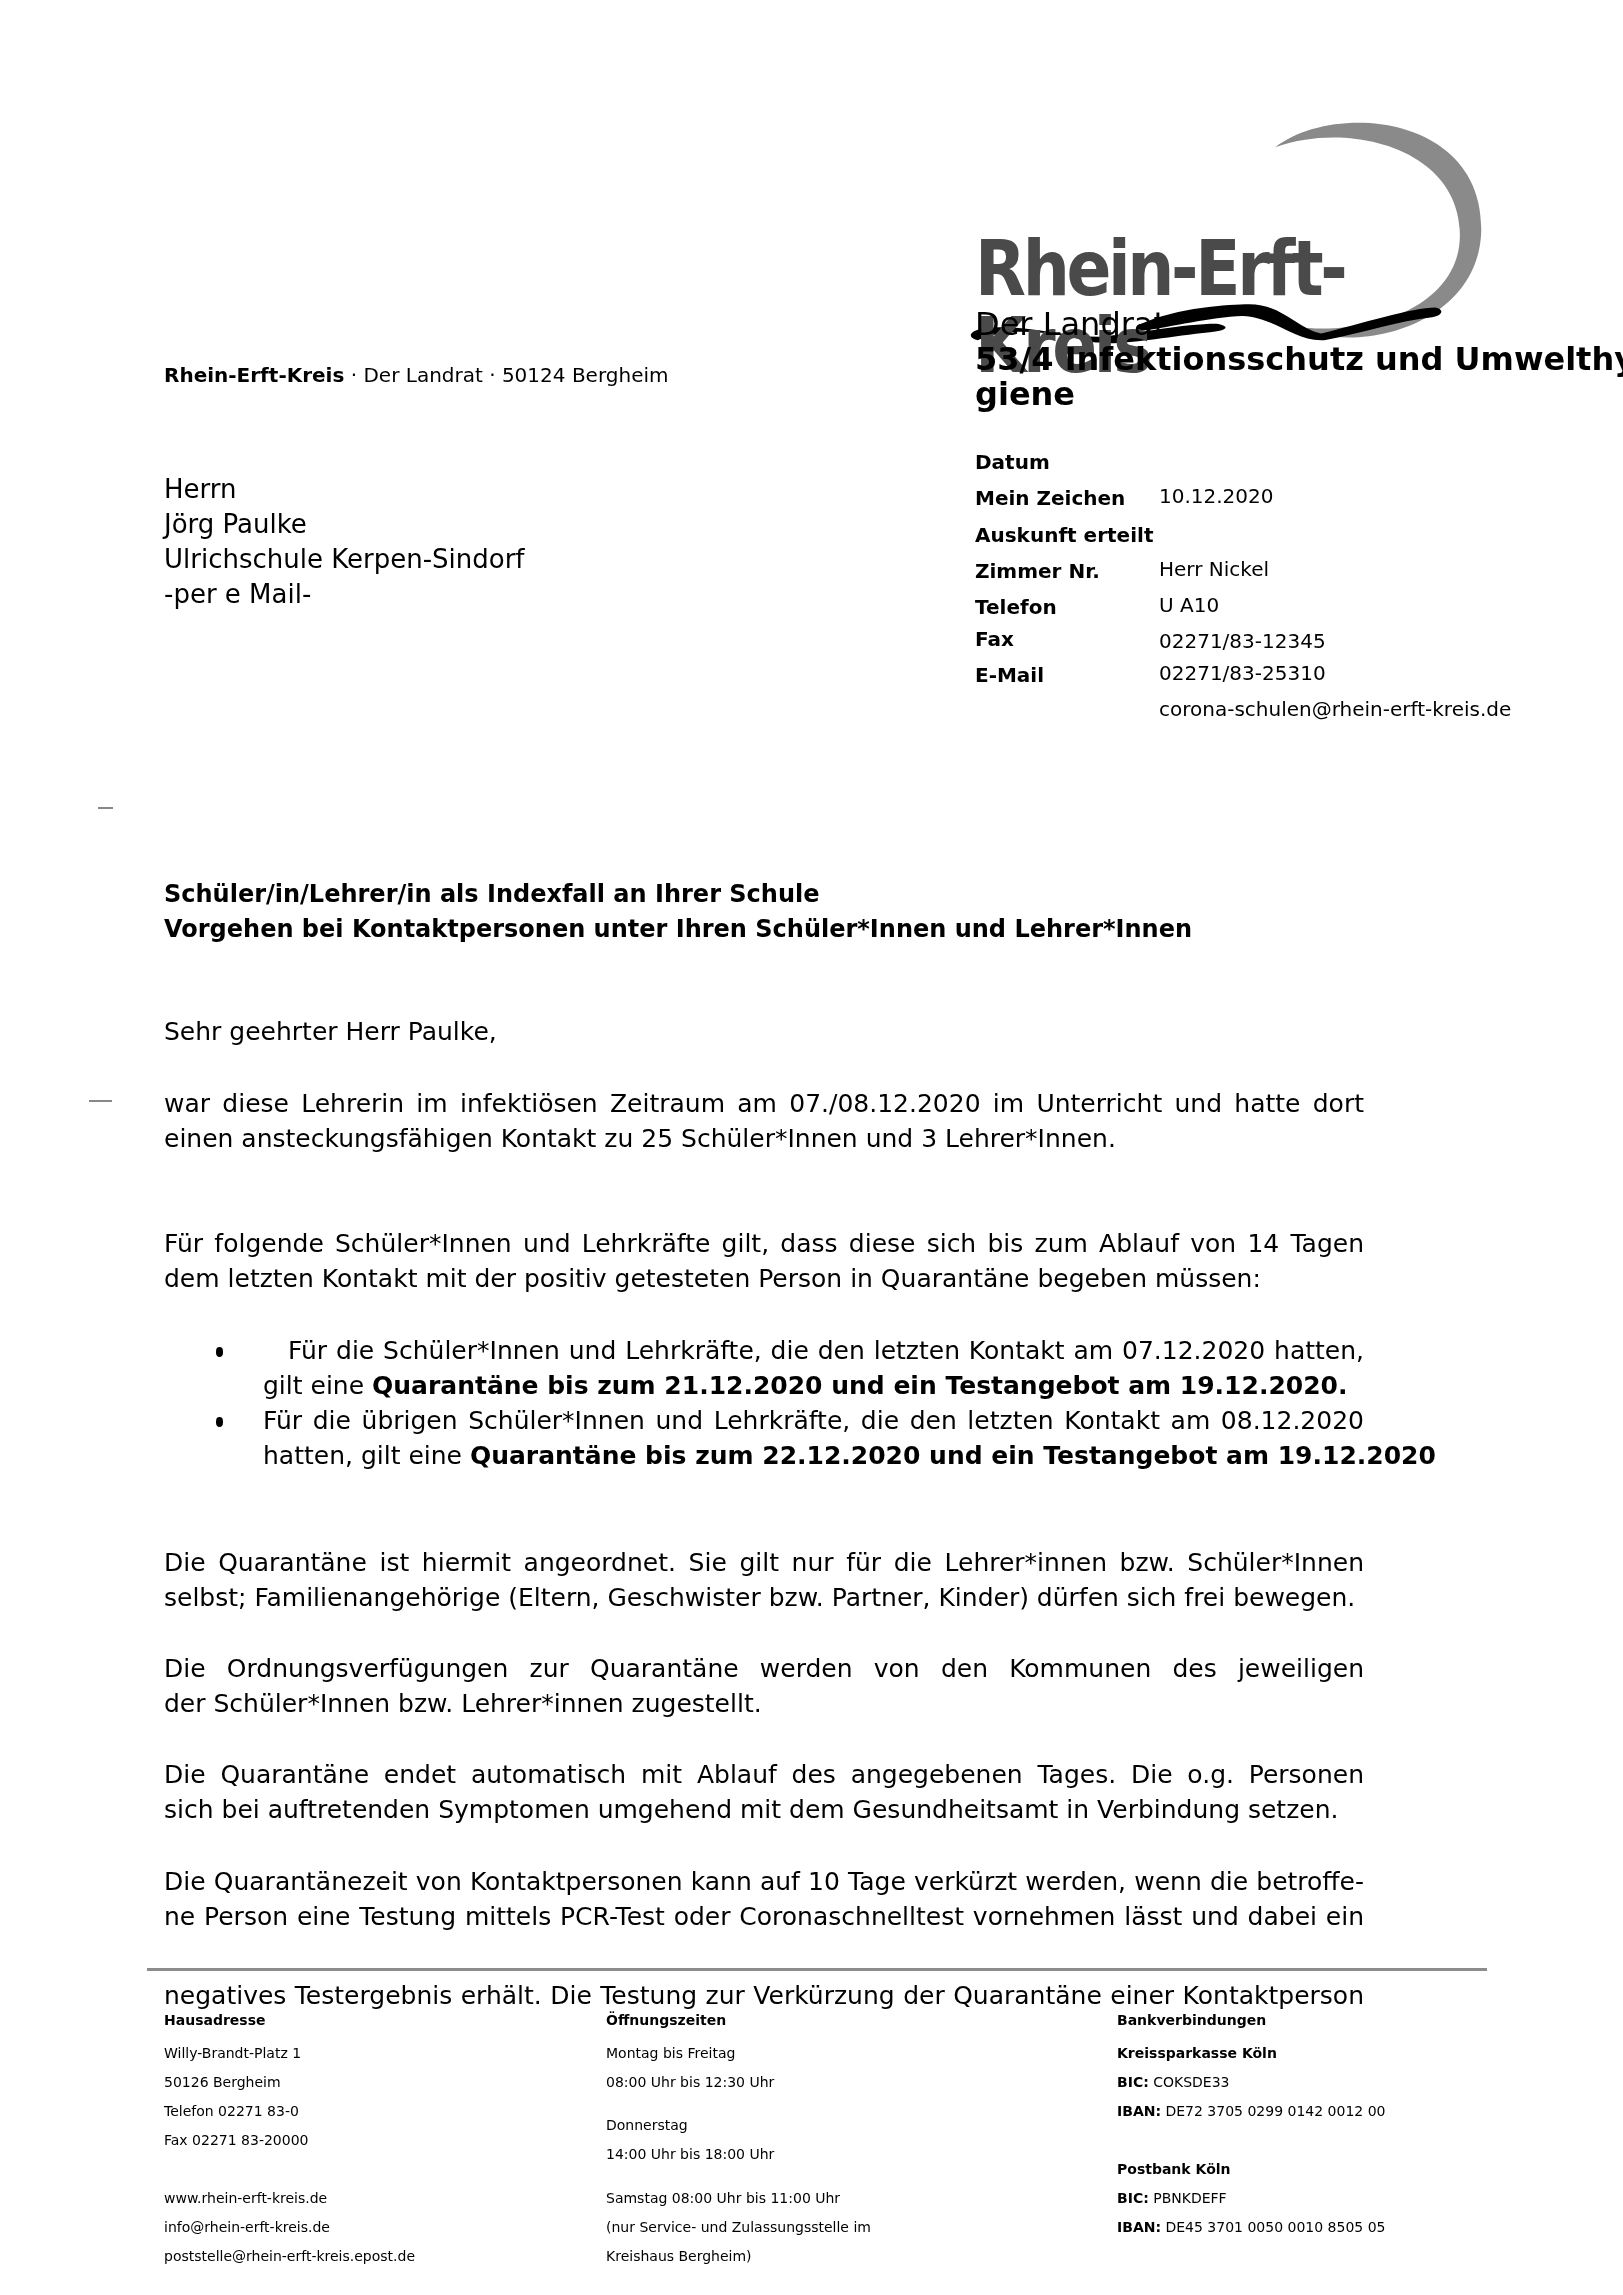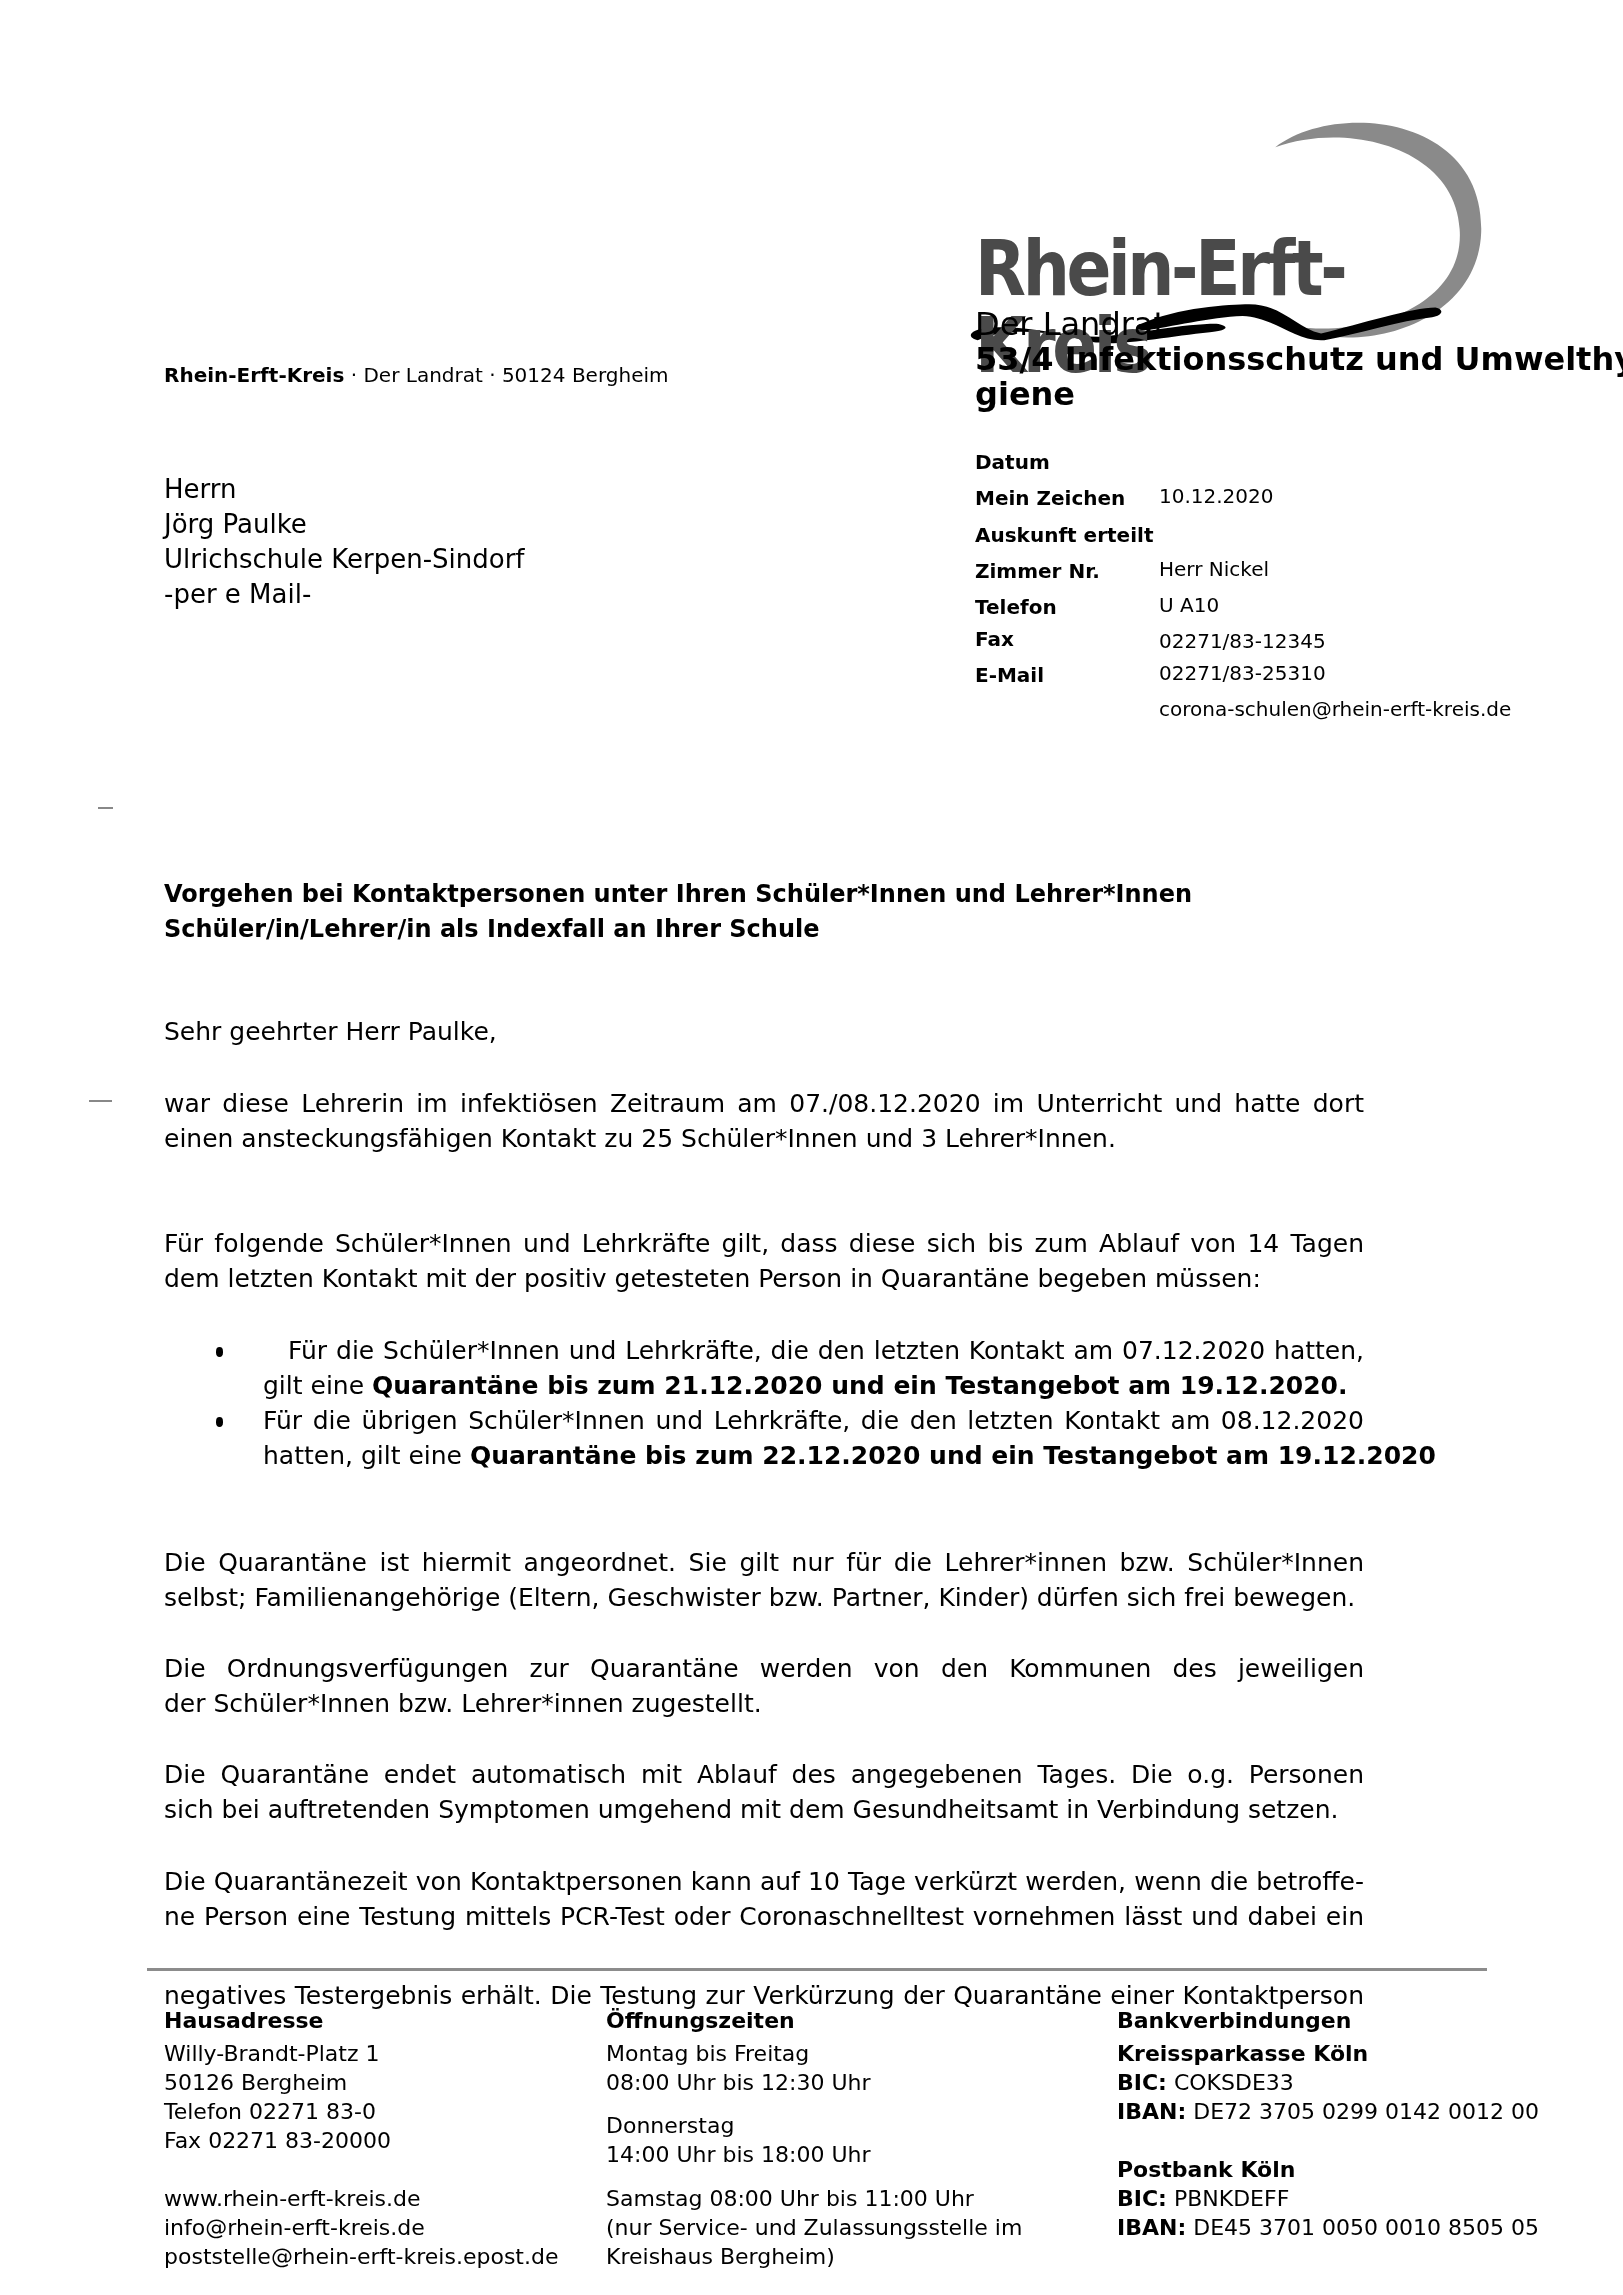--- a/index.html
+++ b/index.html
@@ -34,21 +34,21 @@
   .para .ln { display: block; text-align: justify; text-align-last: justify; white-space: nowrap; overflow: visible; height: 35px; }
   .para .ln.last { text-align-last: left; }
 
   .bullets { position: absolute; left: 164px; top: 1333px; width: 1200px; font-size: 25px; line-height: 35px; }
   .bullet-item { position: relative; padding-left: 99px; }
   .bullet-item .dot { position: absolute; left: 52px; top: 14.4px; width: 7.2px; height: 9.2px; border-radius: 50%; background: #000; }
   .bullet-item .ln { display: block; text-align: justify; text-align-last: justify; white-space: nowrap; height: 35px; }
   .bullet-item .ln.last { text-align-last: left; }
 
   .footer-rule { position: absolute; left: 147px; top: 1968px; width: 1340px; height: 2.6px; background: #8c8c8c; }
-  .fcol { position: absolute; top: 2006px; font-size: 22px; line-height: 29px; }
+  .fcol { position: absolute; top: 2006px; font-size: 14px; line-height: 29px; }
   .fcol .h { font-weight: bold; margin-bottom: 3.9px; }
   .fcol .gap { height: 29px; }
   .fcol div { white-space: nowrap; }
 </style>
 </head>
 <body>
 
 <div id="logo">
   <svg width="523" height="242" style="position:absolute;left:0;top:0" viewBox="0 0 800 370">
     <path d="M 470 60 C 560 -10, 790 10, 785 190 C 780 330, 600 380, 500 335 C 640 350, 760 290, 752 185 C 745 60, 580 20, 470 60 Z" fill="#8a8a8a"></path>
@@ -103,22 +103,22 @@
   <div class="row" style="top:213px">
     <span class="lbl">E-Mail</span>
     <span class="val">corona-schulen@rhein-erft-kreis.de</span>
   </div>
 </div>
 
 <div class="fold" style="left:98px; top:807px; width:15px;"></div>
 <div class="fold" style="left:89px; top:1100px; width:23px;"></div>
 
 <div class="abs subject">
+  <div>Schüler/in/Lehrer/in als Indexfall an Ihrer Schule</div>
   <div>Vorgehen bei Kontaktpersonen unter Ihren Schüler*Innen und Lehrer*Innen</div>
-  <div>Schüler/in/Lehrer/in als Indexfall an Ihrer Schule</div>
 </div>
 
 <div class="abs salutation">Sehr geehrter Herr Paulke,</div>
 
 <div class="para" style="top:1086px">
   <span class="ln" style="white-space: normal; overflow: hidden;">war diese Lehrerin im infektiösen Zeitraum am 07./08.12.2020 im Unterricht und hatte dort</span>
   <span class="ln last">einen ansteckungsfähigen Kontakt zu 25 Schüler*Innen und 3 Lehrer*Innen.</span>
 </div>
 
 <div class="para" style="top:1226px">

